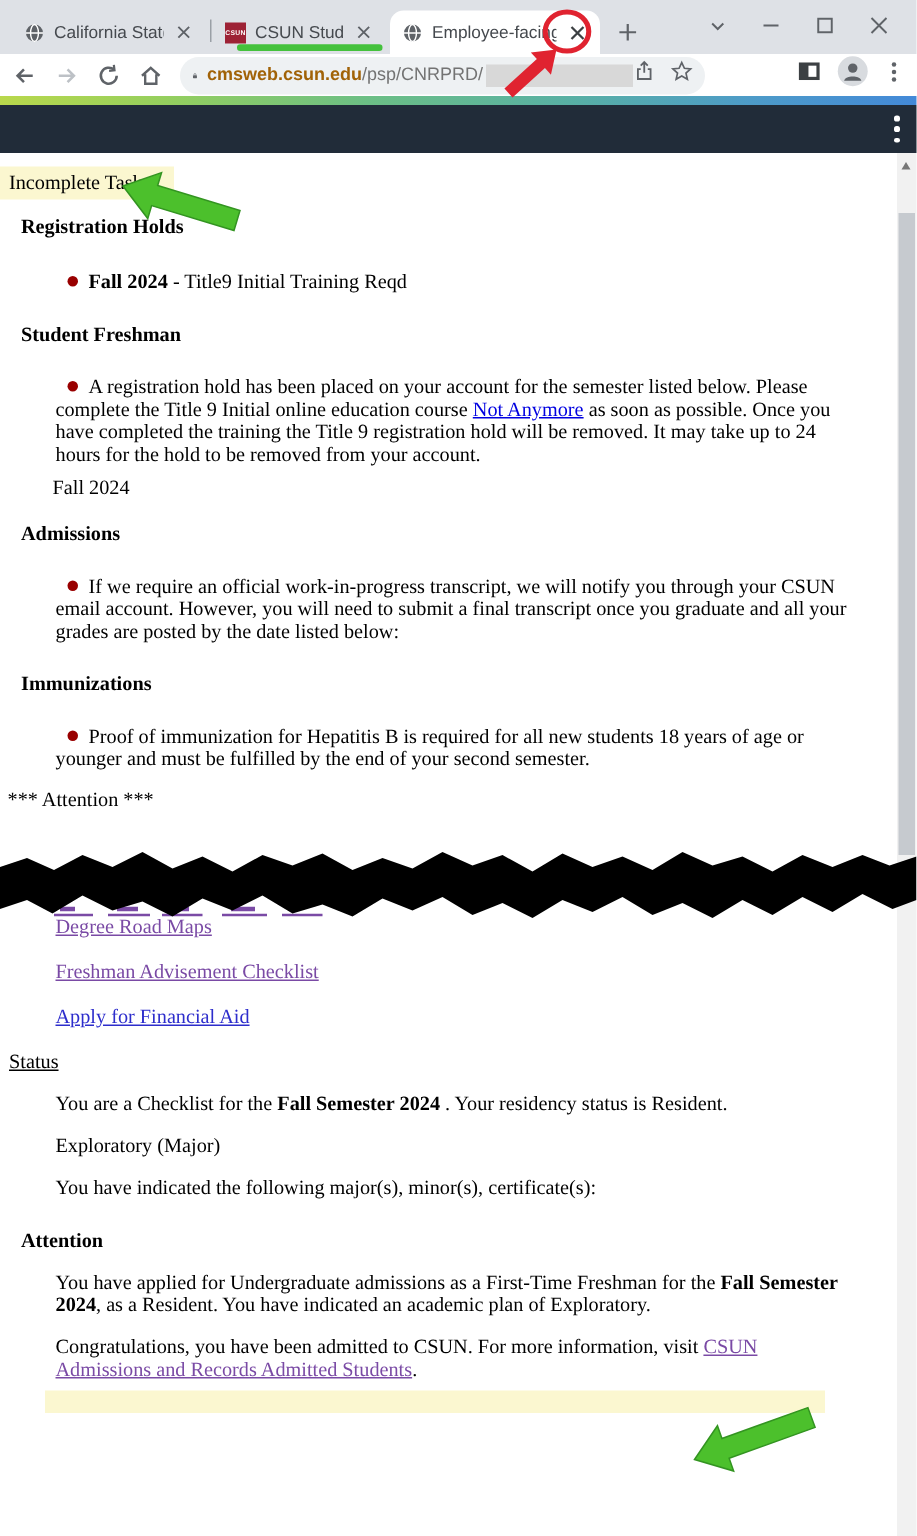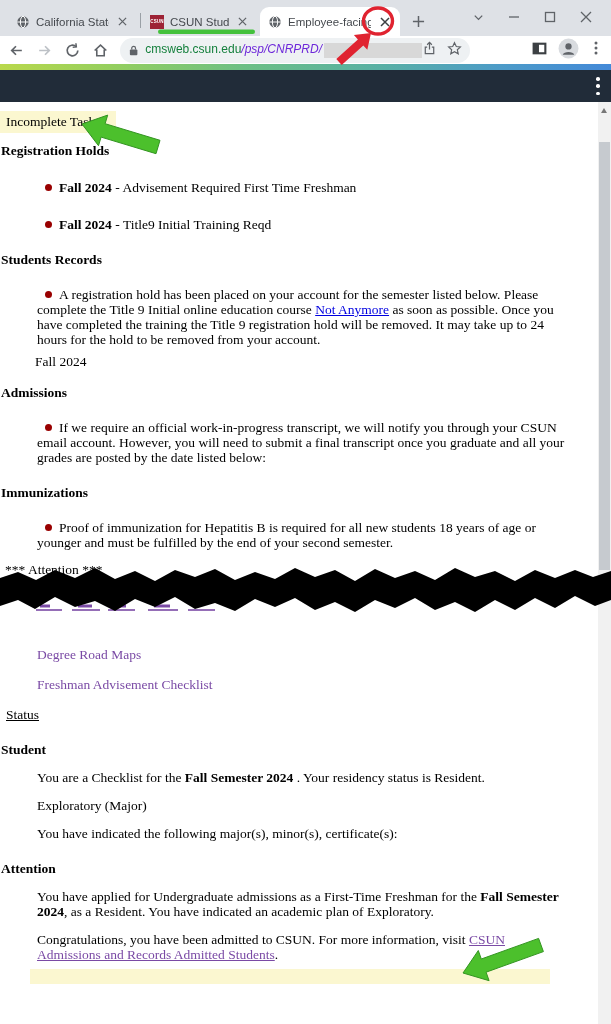--- a/index.html
+++ b/index.html
@@ -19,22 +19,22 @@
             display:flex;align-items:center;justify-content:center;letter-spacing:.2px;}
   .newtab{position:absolute;top:8px;left:405px;width:26px;height:26px;display:flex;align-items:center;justify-content:center;}
   .wincontrols{position:absolute;top:0;right:0;height:34px;display:flex;align-items:center;gap:14px;padding-right:14px;}
   .wc{width:22px;height:22px;display:flex;align-items:center;justify-content:center;}
 
   .toolbar{position:absolute;top:36px;left:0;width:611px;height:28px;background:#fff;display:flex;align-items:center;}
   .navbtn{width:24px;height:24px;display:flex;align-items:center;justify-content:center;margin-left:4px;}
   .addressbar{height:25px;width:350px;margin-left:8px;background:#eef1f3;border-radius:13px;
               display:flex;align-items:center;padding:0 8px;box-sizing:border-box;}
   .url{font-size:12px;margin-left:6px;white-space:nowrap;}
-  .url .domain{color:#15803d;}
-  .url .path{color:#6d28d9;font-style:italic;}
+  .url .domain{color:#a16207;font-weight:bold;}
+  .url .path{color:#737373;}
   .redact{display:inline-block;width:98px;height:15px;background:#d8d8d8;vertical-align:middle;margin-left:2px;}
   .abspacer{flex:1;}
   .tool-right{display:flex;align-items:center;gap:10px;margin-left:auto;padding-right:8px;}
 
   .gradient-strip{position:absolute;top:64px;left:0;width:611px;height:6px;
      background:linear-gradient(90deg,#b9d84c 0%,#95cf5e 18%,#6cbf85 40%,#58b0a4 62%,#4d9bc8 82%,#4389d8 100%);}
   .darkbar{position:absolute;top:70px;left:0;width:611px;height:32px;background:#212c39;}
   .darkbar .kebab{position:absolute;right:10px;top:7px;width:6px;height:18px;display:flex;flex-direction:column;justify-content:space-between;align-items:center;}
   .darkbar .kebab i{width:3.5px;height:3.5px;border-radius:50%;background:#fff;}
 
@@ -42,34 +42,34 @@
   .scrollbar{position:absolute;top:102px;right:0;width:13px;height:922px;background:#f1f1f1;}
   .sb-up{position:absolute;top:6px;left:3px;width:0;height:0;border-left:3.5px solid transparent;
          border-right:3.5px solid transparent;border-bottom:5px solid #777;}
   .sb-thumb{position:absolute;top:40px;left:1px;width:11px;height:428px;background:#c6cacf;}
 
   
   .content{position:absolute;top:102px;left:0;width:598px;color:#000;
            font-family:"Liberation Serif","DejaVu Serif",serif;font-size:13.5px;line-height:15px;}
   .hl{background:#fbf7d0;}
   .incomplete{display:inline-block;margin:9px 0 0 0;padding:3px 16px 4px 6px;}
-  .h{font-weight:bold;margin:0 0 0 1px;}
+  .h{font-weight:bold;margin:0 0 0 14px;}
   .h-reg{margin-top:10px;}
   .holds{list-style:none;margin:0;padding:0;}
   .holds li{margin:22px 0 0 45px;}
   .dot{display:inline-block;width:7px;height:7px;border-radius:50%;background:#990000;margin-right:7px;vertical-align:1px;}
   .bullet-para{margin:20px 33px 0 37px;text-indent:8px;}
   .bullet-para .seg{text-indent:0;text-align:right;}
   .plain{margin:7px 0 0 35px;}
   .mt20{margin-top:20px;}
   .mt16{margin-top:16px;}
   .attention{margin:12px 0 0 5px;}
   .tear-spacer{height:58px;}
   .link-row{margin:12px 0 15px 37px;}
-  .link-row a{cursor:pointer;}
+  .link-row a{text-decoration:underline;cursor:pointer;}
   a.purple{color:#7a4aa5;}
   a.blue{color:#0000e0;text-decoration:underline;cursor:pointer;}
   a.blue2{color:#2d2dcc;}
   .mystatus{margin:14px 0 0 0;}
   .mystatus .hl{display:inline-block;padding:2px 18px 2px 6px;}
   .statusline{margin:13px 0 0 6px;text-decoration:underline;}
   .ind{margin:13px 33px 0 37px;}
   .intent{margin:7px 48px 0 30px;background:#fbf7d0;padding:7px 8px 8px 8px;}
   b{font-weight:bold;}
 
@@ -220,48 +220,47 @@
     </span>
 </div>
 
 <div class="content">
 
   <span class="hl incomplete">Incomplete Tasks</span>
 
   <div class="h h-reg">Registration Holds</div>
 
   <ul class="holds">
-    <li><span class="dot"></span><b>Fall 2024</b><span> - Advisement Required First Time Freshman</span></li>
     <li><span class="dot"></span><b>Fall 2024</b><span> - Title9 Initial Training Reqd</span></li>
   </ul>
 
-  <div class="h mt20">Students Records</div>
+  <div class="h mt20">Student Freshman</div>
 
   <p class="bullet-para"><span class="dot"></span><span class="seg">A registration hold has been placed on your account for the semester listed below. Please complete the Title 9 Initial online education course </span><a class="blue">Not Anymore</a><span class="seg"> as soon as possible. Once you have completed the training the Title 9 registration hold will be removed. It may take up to 24 hours for the hold to be removed from your account.</span></p>
 
   <p class="plain">Fall 2024</p>
 
   <div class="h mt16">Admissions</div>
 
   <p class="bullet-para"><span class="dot"></span><span class="seg">If we require an official work-in-progress transcript, we will notify you through your CSUN email account. However, you will need to submit a final transcript once you graduate and all your grades are posted by the date listed below:</span></p>
 
   <div class="h mt20">Immunizations</div>
 
   <p class="bullet-para"><span class="dot"></span><span class="seg">Proof of immunization for Hepatitis B is required for all new students 18 years of age or younger and must be fulfilled by the end of your second semester.</span></p>
 
   <p class="attention">*** Attention ***</p>
 
   <div class="tear-spacer"></div>
 
   <p class="link-row"><a class="purple">Degree Road Maps</a></p>
   <p class="link-row"><a class="purple">Freshman Advisement Checklist</a></p>
+  <p class="link-row"><a class="blue2">Apply for Financial Aid</a></p>
 
   <div class="statusline">Status</div>
 
-  <div class="h mt20">Student</div>
 
   <p class="ind"><span>You are a Checklist for the </span><b>Fall Semester 2024</b><span> . Your residency status is Resident.</span></p>
   <p class="ind">Exploratory (Major)</p>
   <p class="ind">You have indicated the following major(s), minor(s), certificate(s):</p>
 
   <div class="h mt20">Attention</div>
 
   <p class="ind"><span>You have applied for Undergraduate admissions as a First-Time Freshman for the </span><b>Fall Semester 2024</b><span>, as a Resident. You have indicated an academic plan of Exploratory.</span></p>
   <p class="ind"><span>Congratulations, you have been admitted to CSUN. For more information, visit </span><a class="purple" style="text-decoration:underline;">CSUN Admissions and Records Admitted Students</a><span>.</span></p>
 

